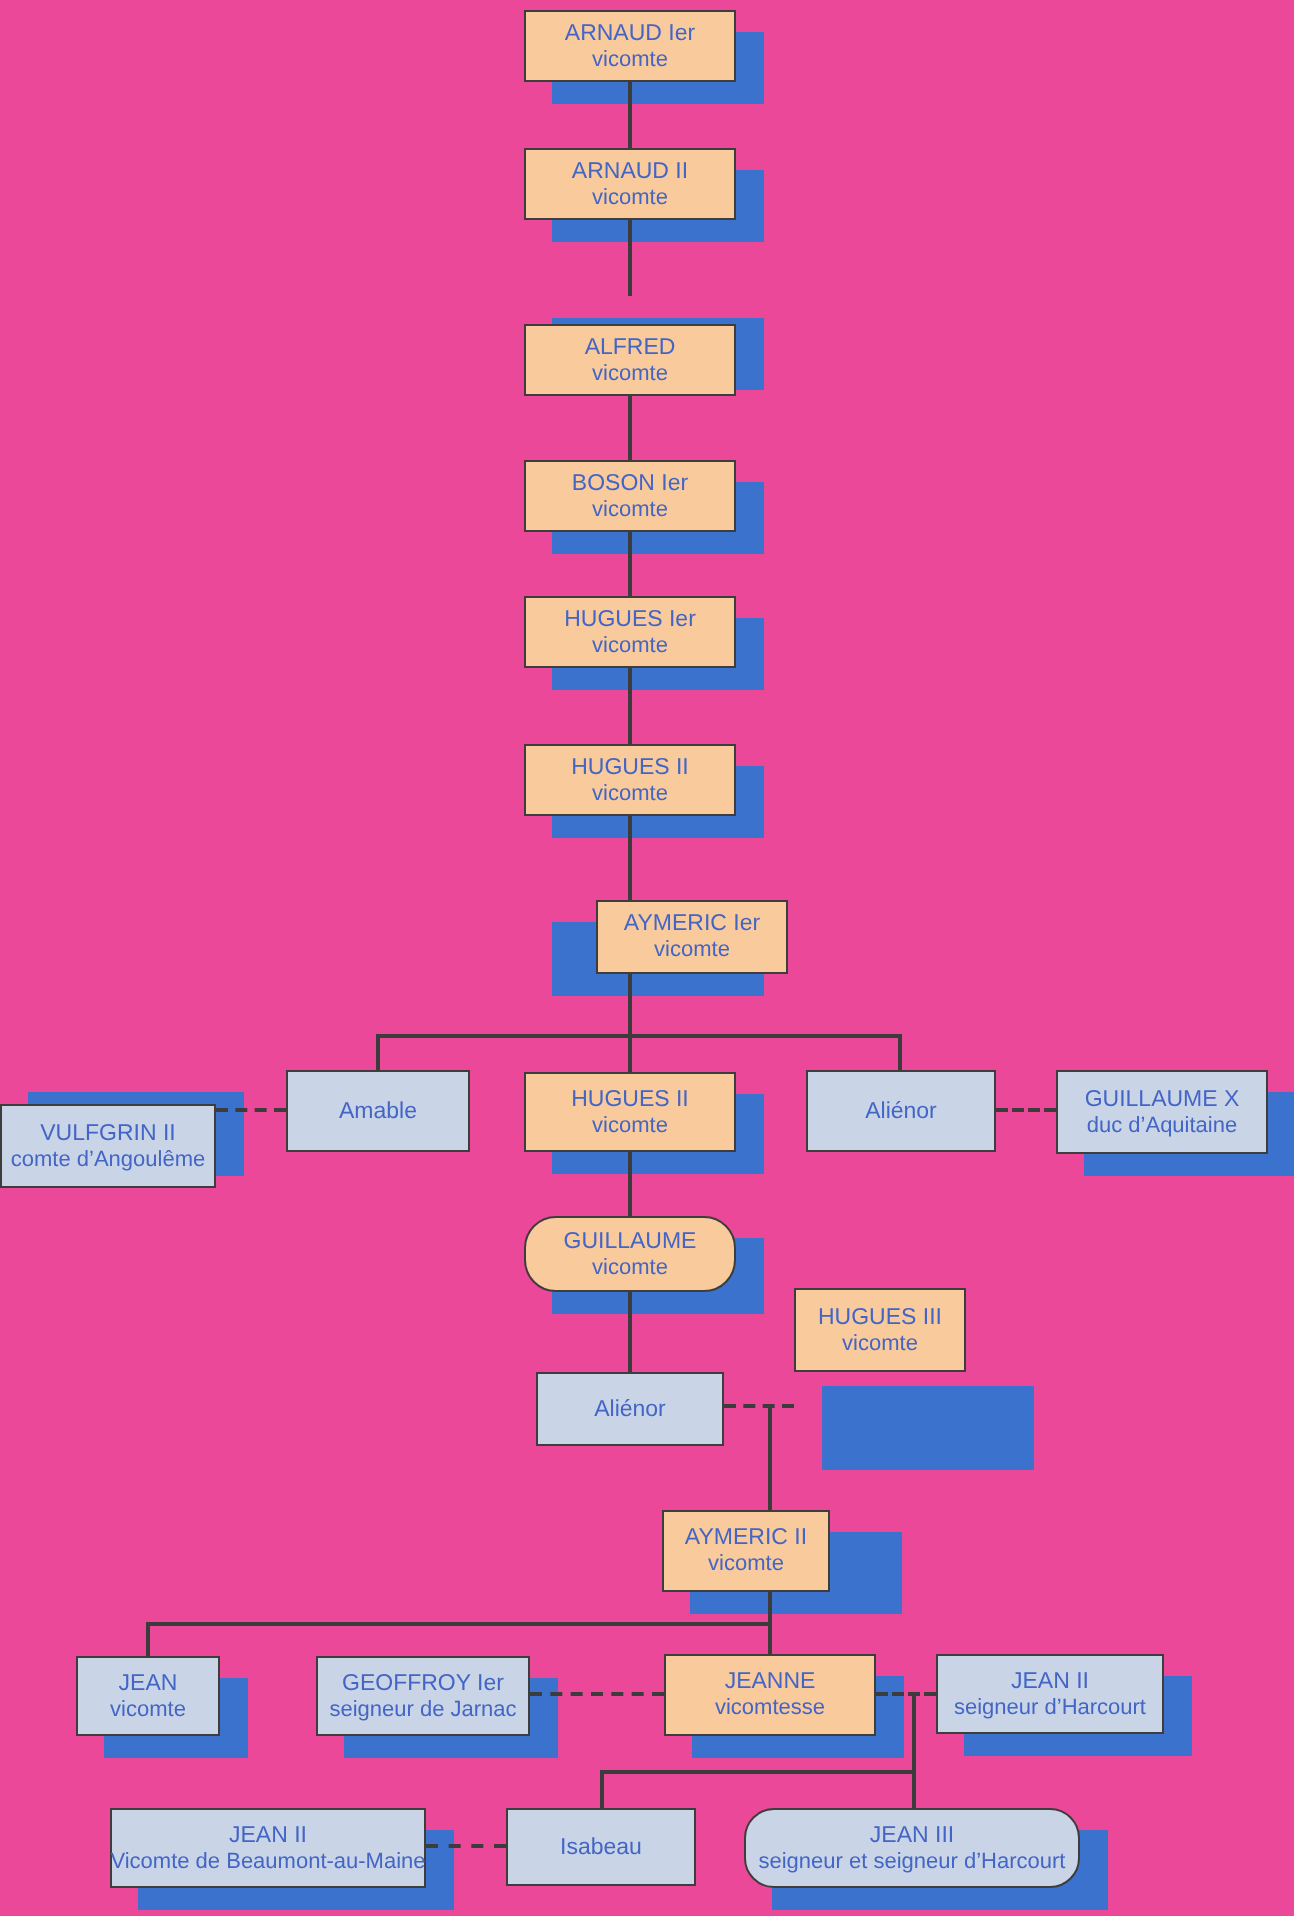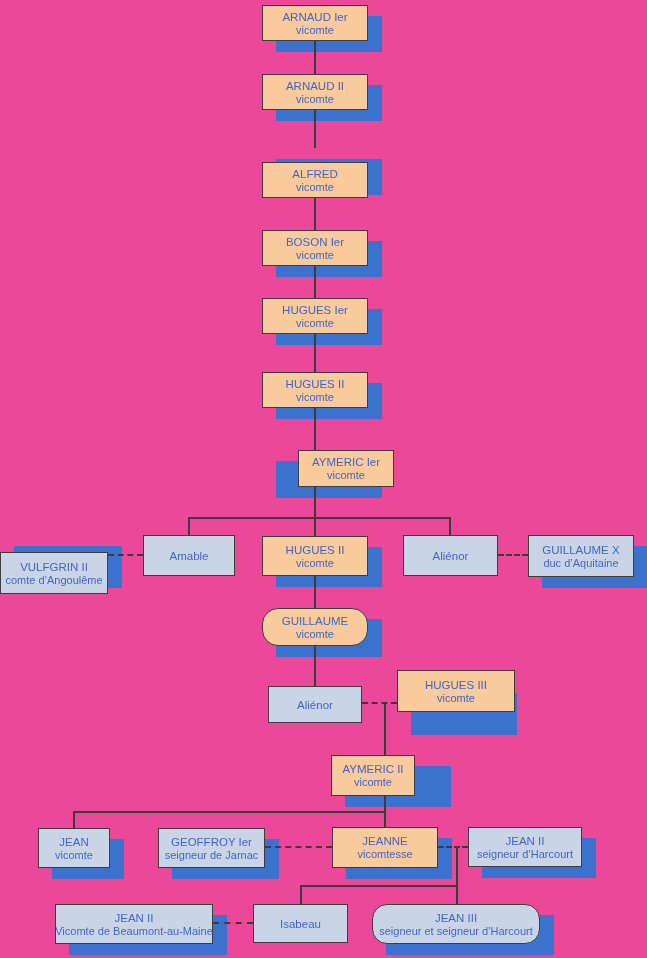--- a/index.html
+++ b/index.html
@@ -121,21 +121,21 @@
       <div class="person-name">GUILLAUME X</div>
       <div class="person-title">duc d’Aquitaine</div>
     </div>
     <div class="person-box primary" style="left: 262px; top: 608px; width: 106px; height: 38px; border-radius: 16px;">
       <div class="person-name">GUILLAUME</div>
       <div class="person-title">vicomte</div>
     </div>
     <div class="person-box secondary" style="left: 268px; top: 686px; width: 94px; height: 37px;">
       <div class="person-name">Aliénor</div>
     </div>
-    <div class="person-box primary" style="left: 397px; top: 670px; width: 118px; height: 42px; align-items: center;">
+    <div class="person-box primary" style="left: 397px; top: 644px; width: 86px; height: 42px; align-items: center;">
       <div class="person-name">HUGUES III</div>
       <div class="person-title">vicomte</div>
     </div>
     <div class="person-box primary" style="left: 331px; top: 755px; width: 84px; height: 41px;">
       <div class="person-name">AYMERIC II</div>
       <div class="person-title">vicomte</div>
     </div>
     <div class="person-box secondary" style="left: 38px; top: 828px; width: 72px; height: 40px; text-align: right;">
       <div class="person-name">JEAN</div>
       <div class="person-title">vicomte</div>

